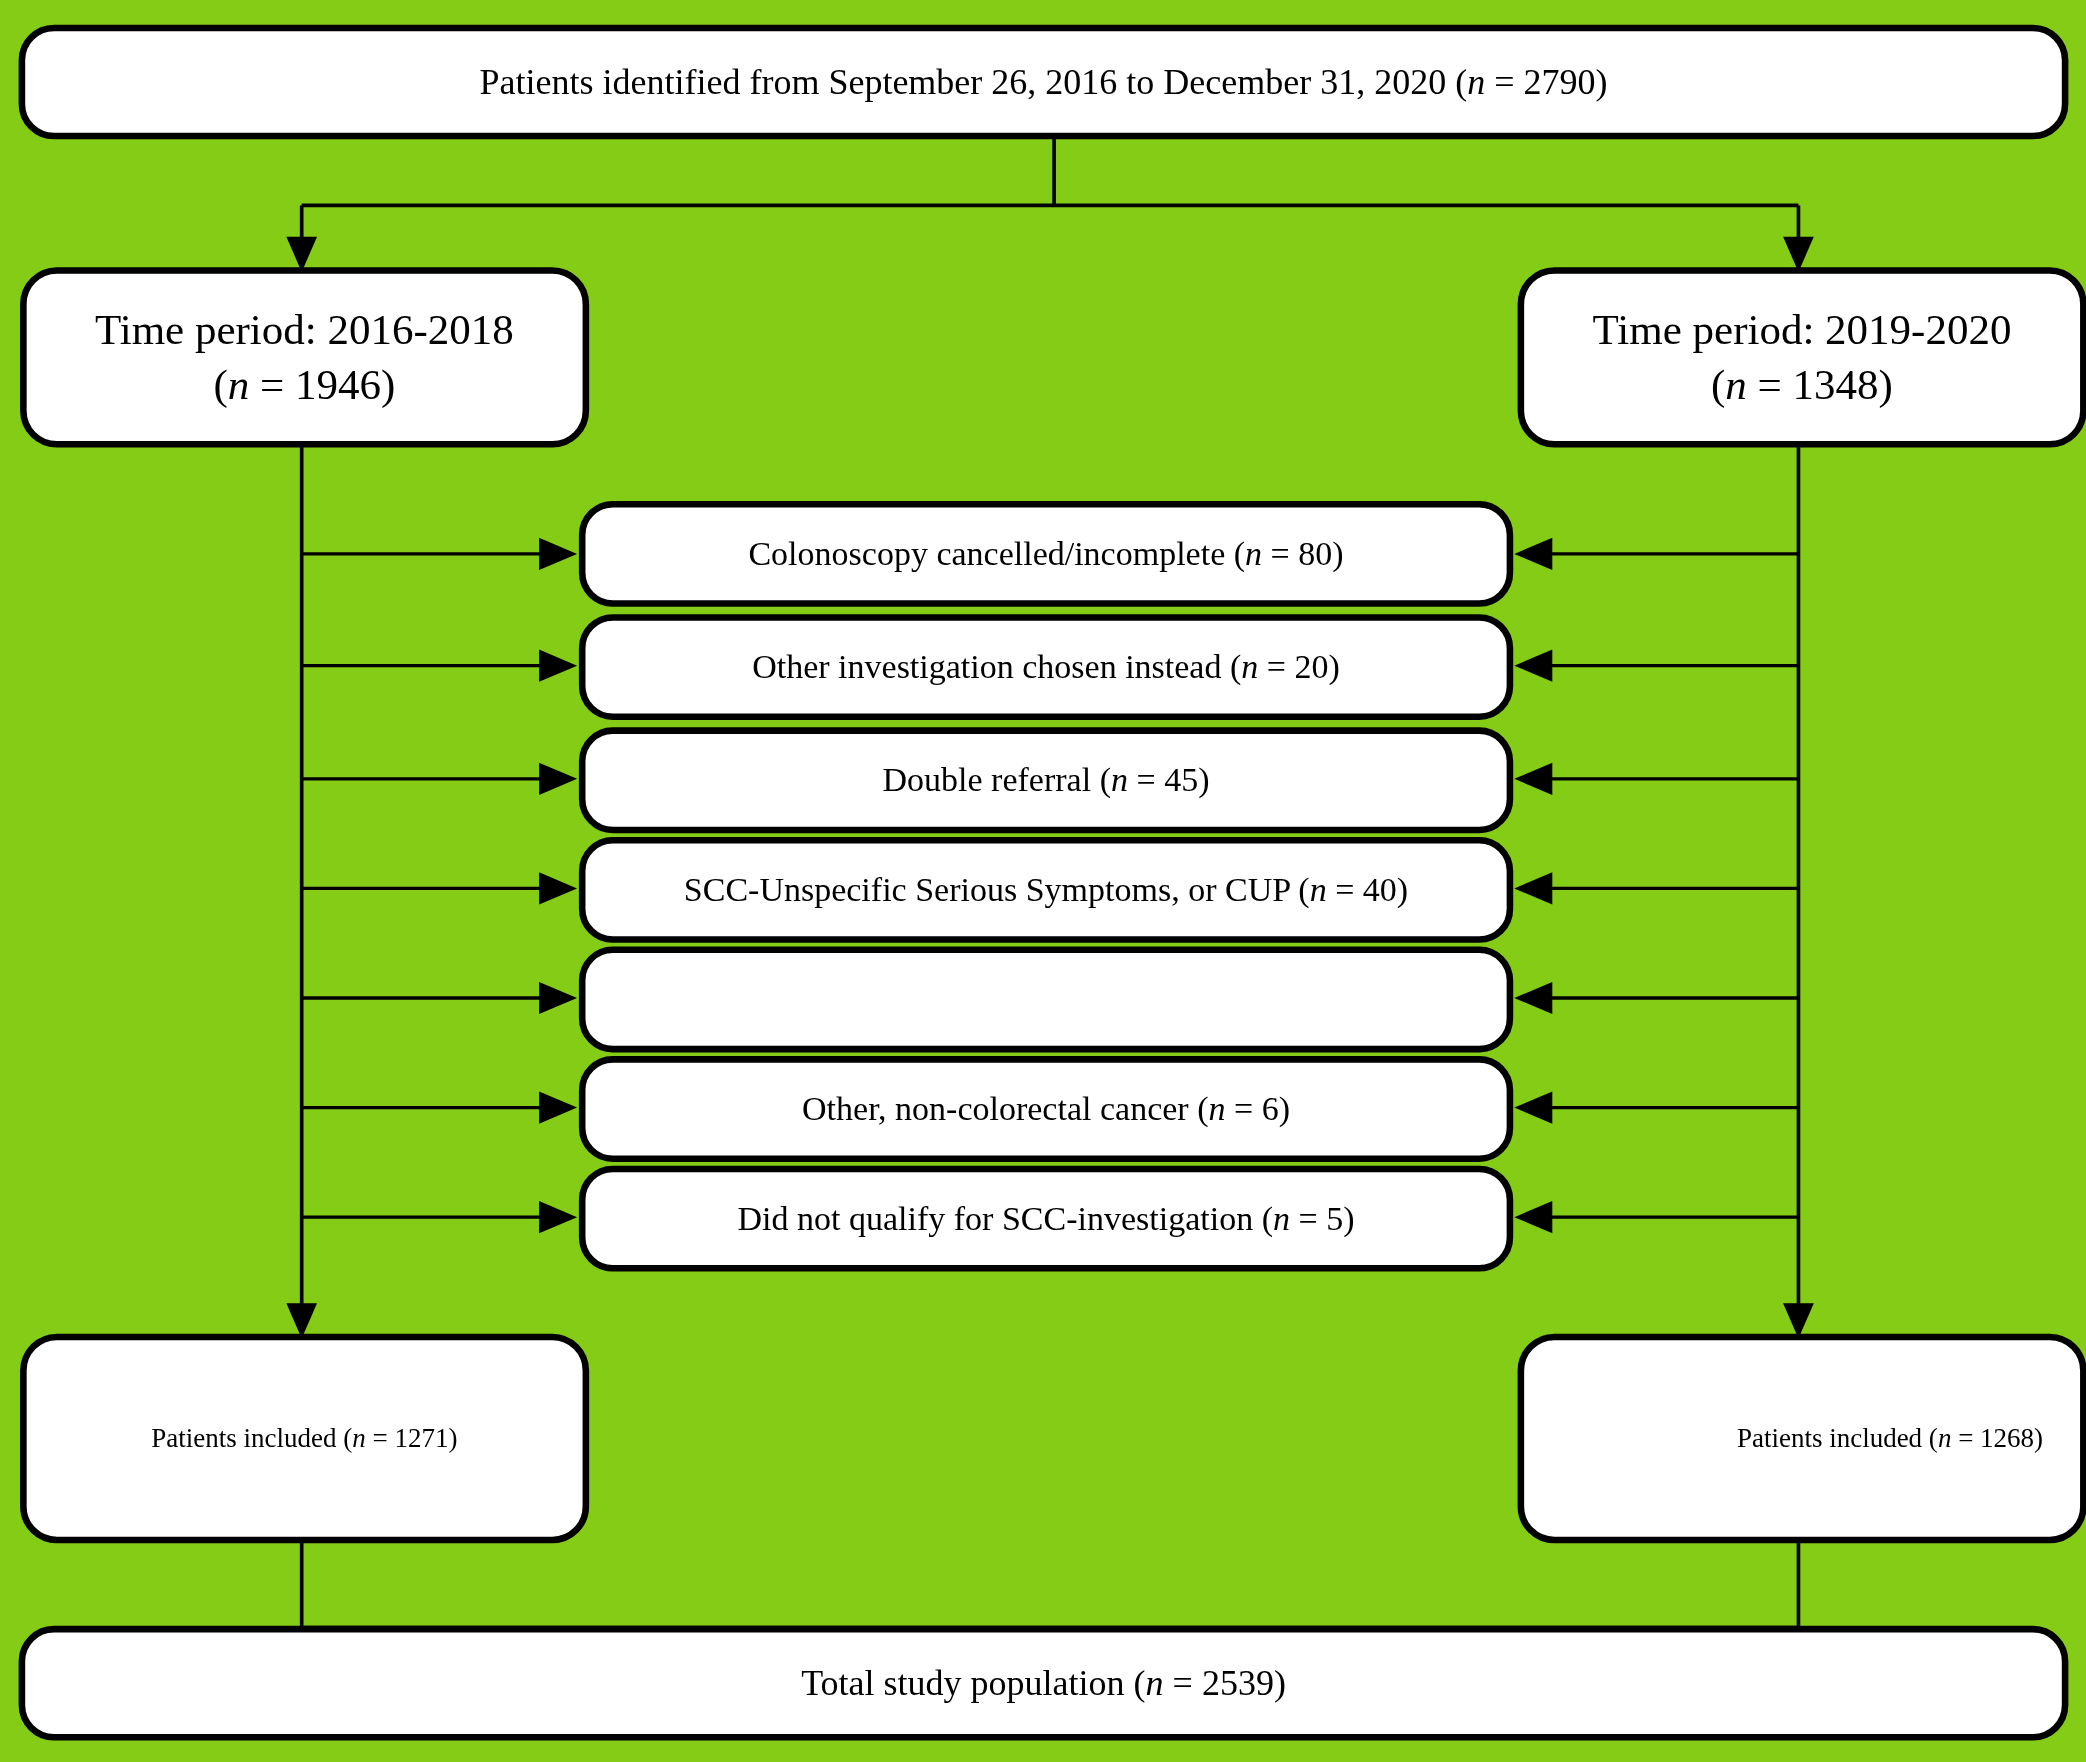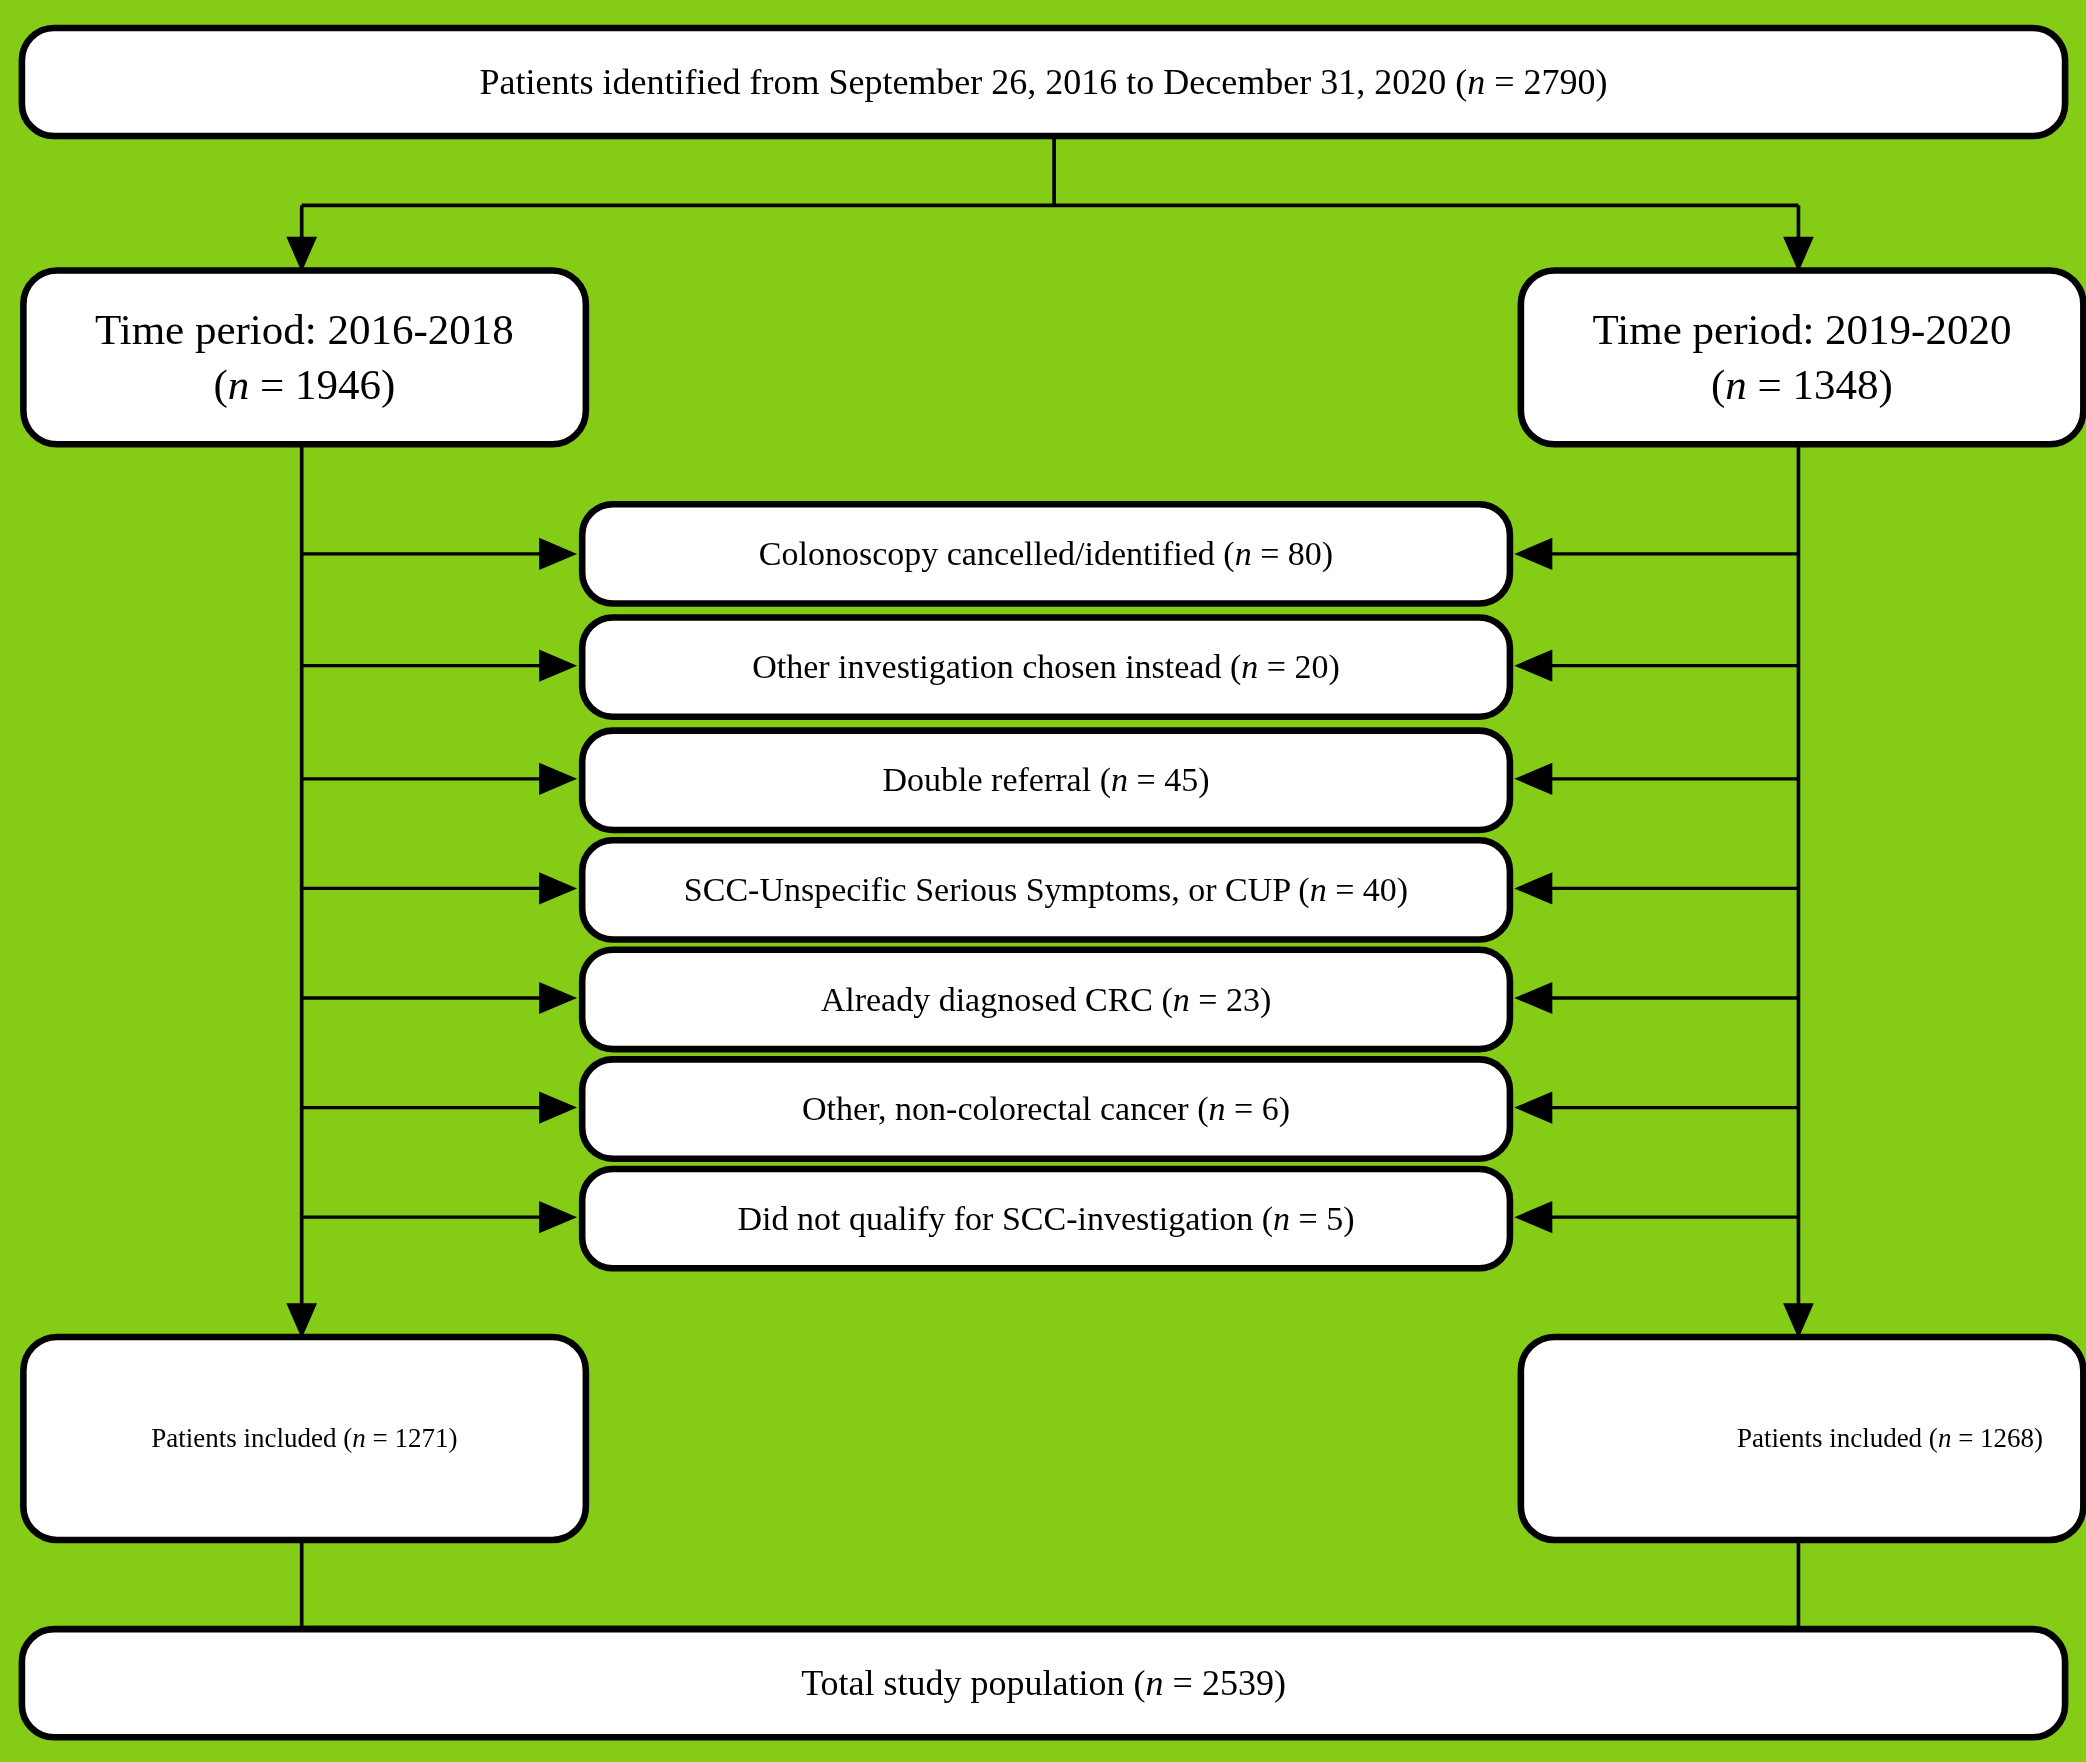--- a/index.html
+++ b/index.html
@@ -150,38 +150,35 @@
 
   <div class="fc-label size-branch" style="left:23.4px; top:270px; width:562px; height:174px;">
     <span><span>Time period: 2016-2018</span><br><span>(</span><span class="it">n</span><span> = 1946)</span></span>
   </div>
 
   <div class="fc-label size-branch" style="left:1521px; top:270px; width:562px; height:174px;">
     <span><span>Time period: 2019-2020</span><br><span>(</span><span class="it">n</span><span> = 1348)</span></span>
   </div>
 
   <div class="fc-label size-excl" style="left:582px; top:504px; width:928px; height:99px;">
-    <span><span>Colonoscopy cancelled/identified (</span><span class="it">n</span><span> = 80)</span></span>
+    <span><span>Colonoscopy cancelled/incomplete (</span><span class="it">n</span><span> = 80)</span></span>
   </div>
 
   <div class="fc-label size-excl" style="left:582px; top:617px; width:928px; height:99px;">
     <span><span>Other investigation chosen instead (</span><span class="it">n</span><span> = 20)</span></span>
   </div>
 
   <div class="fc-label size-excl" style="left:582px; top:730px; width:928px; height:99px;">
     <span><span>Double referral (</span><span class="it">n</span><span> = 45)</span></span>
   </div>
 
   <div class="fc-label size-excl" style="left:582px; top:840px; width:928px; height:99px;">
     <span><span>SCC-Unspecific Serious Symptoms, or CUP (</span><span class="it">n</span><span> = 40)</span></span>
   </div>
 
-  <div class="fc-label size-excl" style="left:582px; top:950px; width:928px; height:99px;">
-    <span><span>Already diagnosed CRC (</span><span class="it">n</span><span> = 23)</span></span>
-  </div>
 
   <div class="fc-label size-excl" style="left:582px; top:1059px; width:928px; height:99px;">
     <span><span>Other, non-colorectal cancer (</span><span class="it">n</span><span> = 6)</span></span>
   </div>
 
   <div class="fc-label size-excl" style="left:582px; top:1169px; width:928px; height:99px;">
     <span><span>Did not qualify for SCC-investigation (</span><span class="it">n</span><span> = 5)</span></span>
   </div>
 
   <div class="fc-label size-incl" style="left:23.4px; top:1337px; width:562px; height:203px;">

